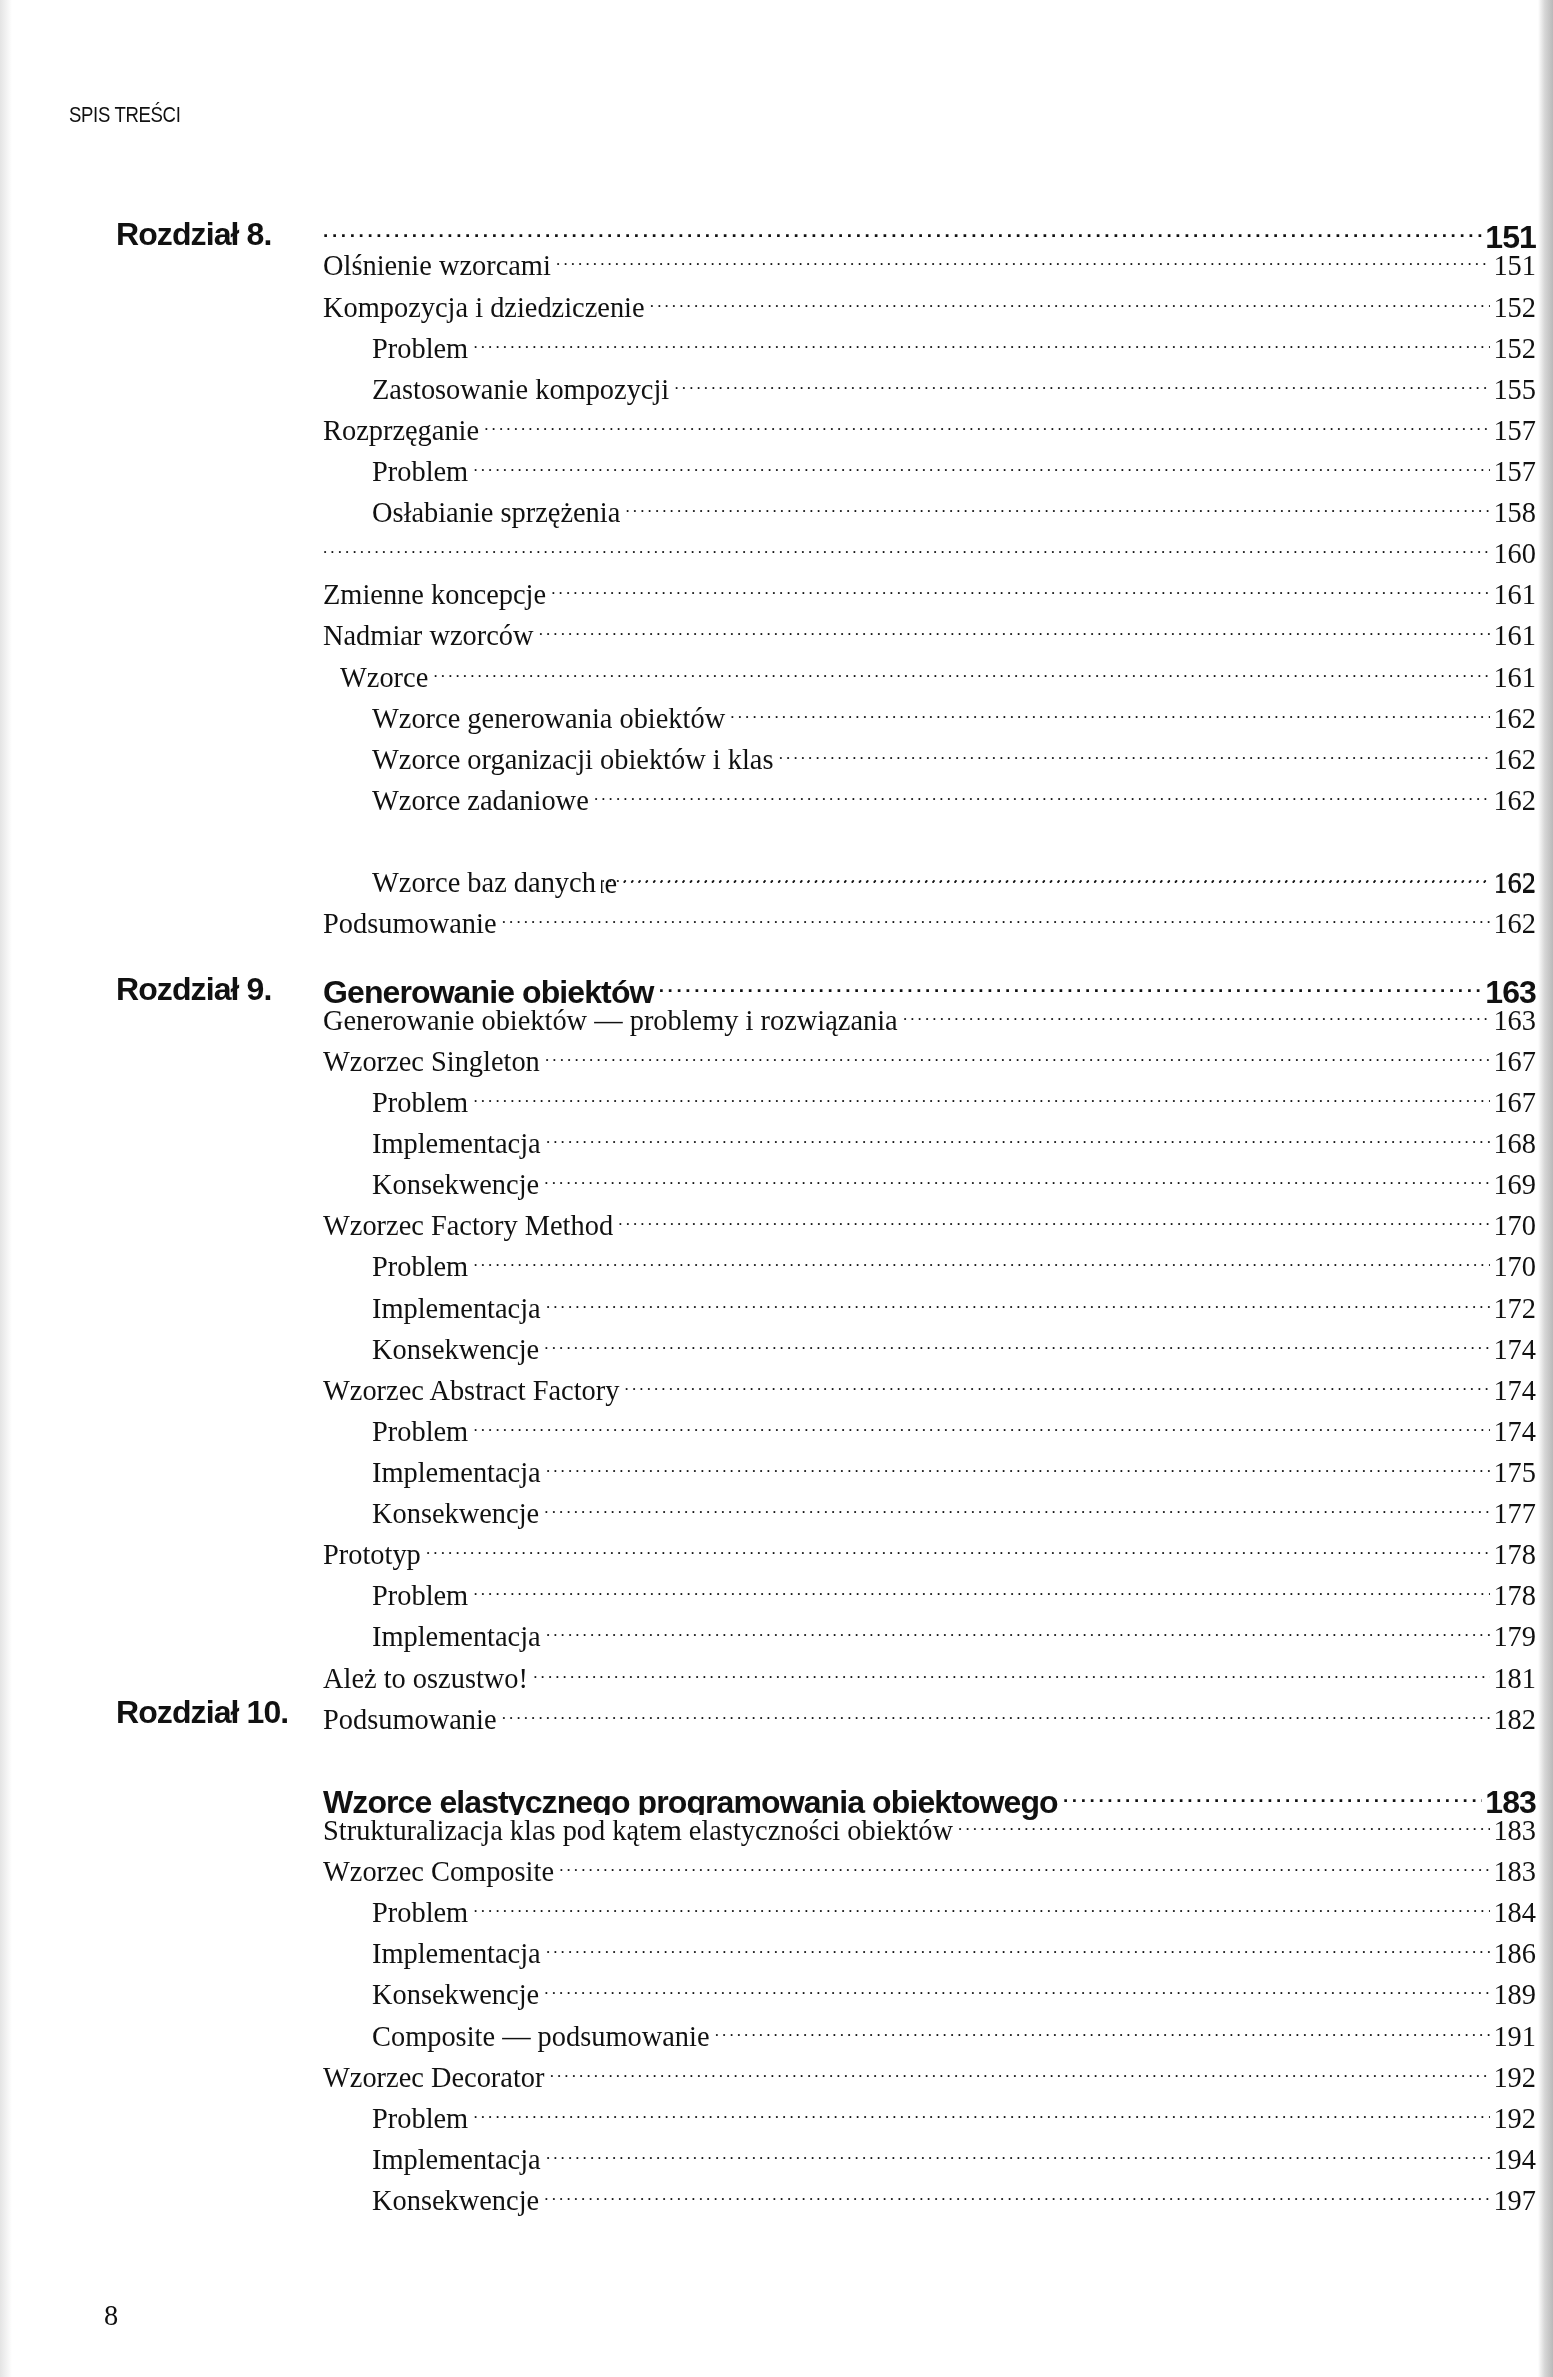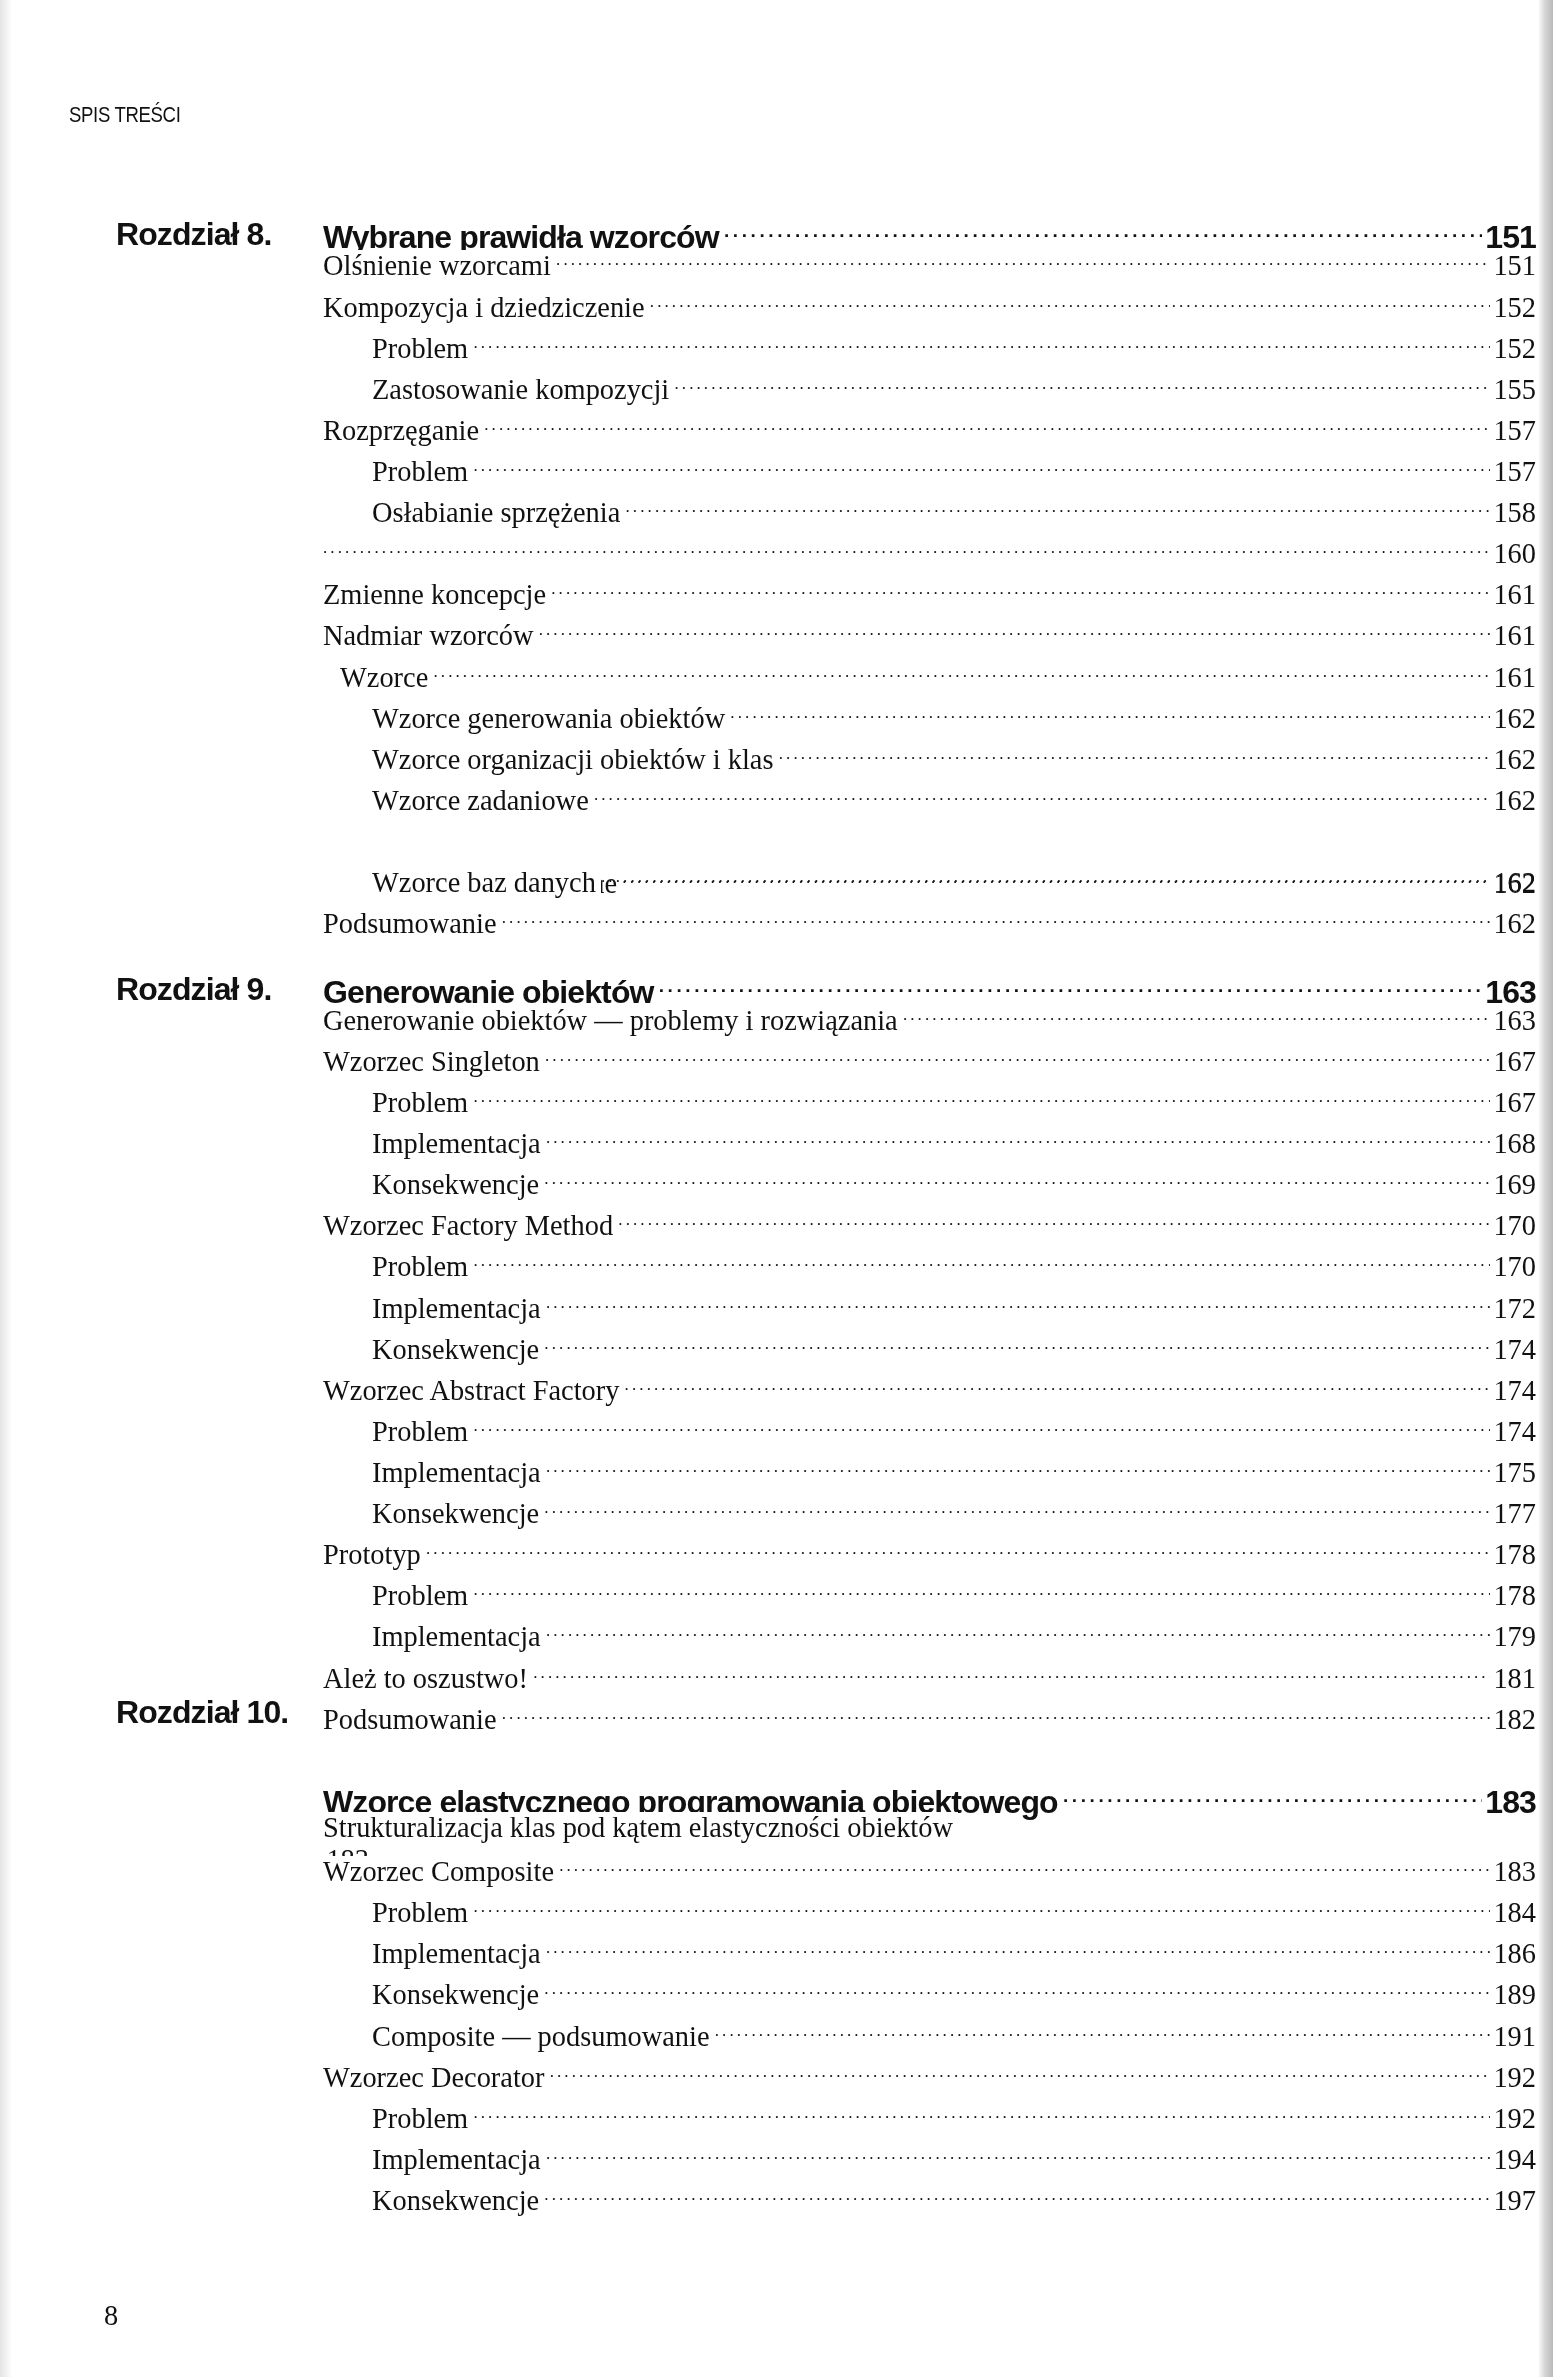--- a/index.html
+++ b/index.html
@@ -64,21 +64,20 @@
 <body>
 
 <div class="left-edge"></div>
 <div class="page-edge"></div>
 
 <div class="running-header">SPIS TREŚCI</div>
 
 <div class="toc" id="toc">
     <div class="chapter-prefix" style="top: 216px;">Rozdział 8.</div>
     <div class="row chapter" style="top: 216px;">
-      <span class="label">Wybrane prawidła wzorców</span>
       <span class="leader"></span>
       <span class="num">151</span>
     </div>
     <div class="row entry lvl1" style="top: 247px;">
       <span class="label">Olśnienie wzorcami</span>
       <span class="leader"></span>
       <span class="num">151</span>
     </div>
     <div class="row entry lvl1" style="top: 289px;">
       <span class="label">Kompozycja i dziedziczenie</span>
@@ -254,21 +253,21 @@
       <span class="label">Podsumowanie</span>
       <span class="leader"></span>
       <span class="num">182</span>
     </div>
     <div class="chapter-prefix" style="top: 1694px;">Rozdział 10.</div>
     <div class="row chapter" style="top: 1781px;">
       <span class="label">Wzorce elastycznego programowania obiektowego</span>
       <span class="leader"></span>
       <span class="num">183</span>
     </div>
-    <div class="row entry lvl1" style="top: 1812px; flex-direction: column;">
+    <div class="row entry lvl1" style="top: 1812px;">
       <span class="label">Strukturalizacja klas pod kątem elastyczności obiektów</span>
       <span class="leader"></span>
       <span class="num">183</span>
     </div>
     <div class="row entry lvl1" style="top: 1853px;">
       <span class="label">Wzorzec Composite</span>
       <span class="leader"></span>
       <span class="num">183</span>
     </div>
     <div class="row entry lvl2" style="top: 1894px;">

